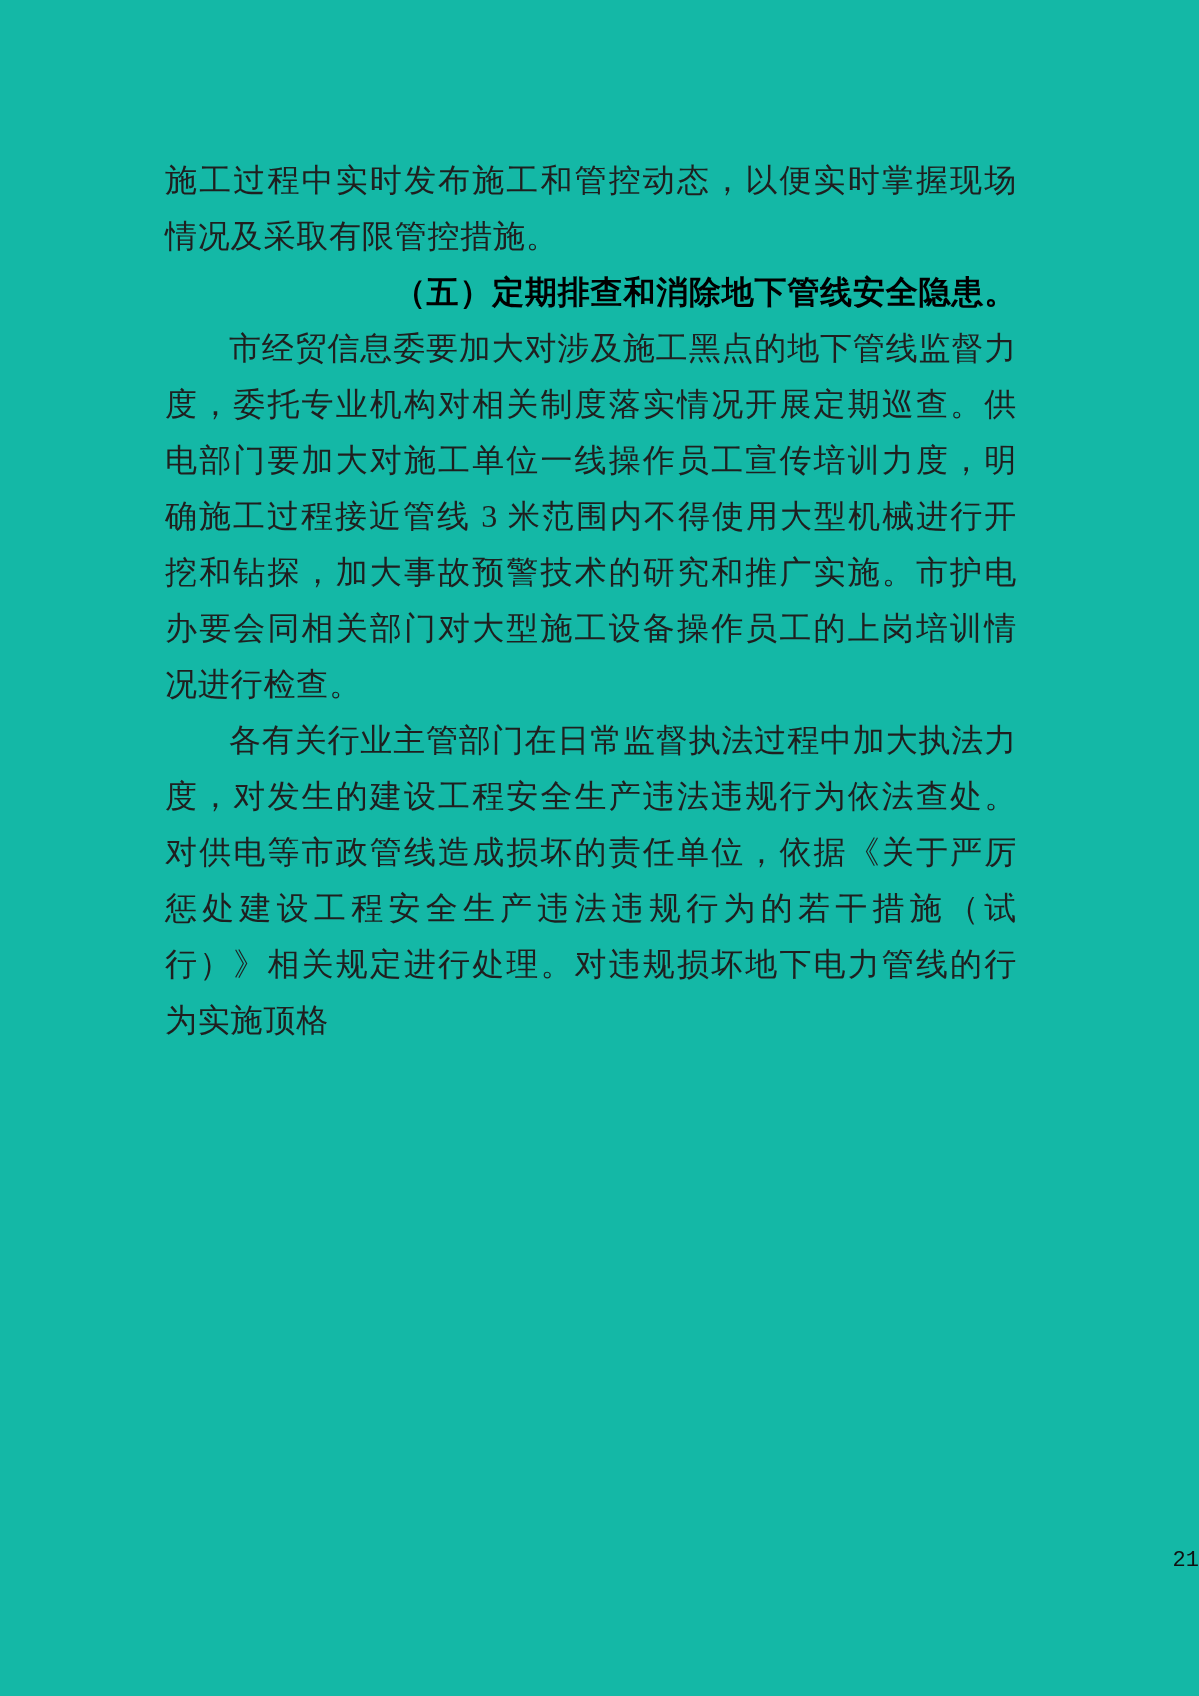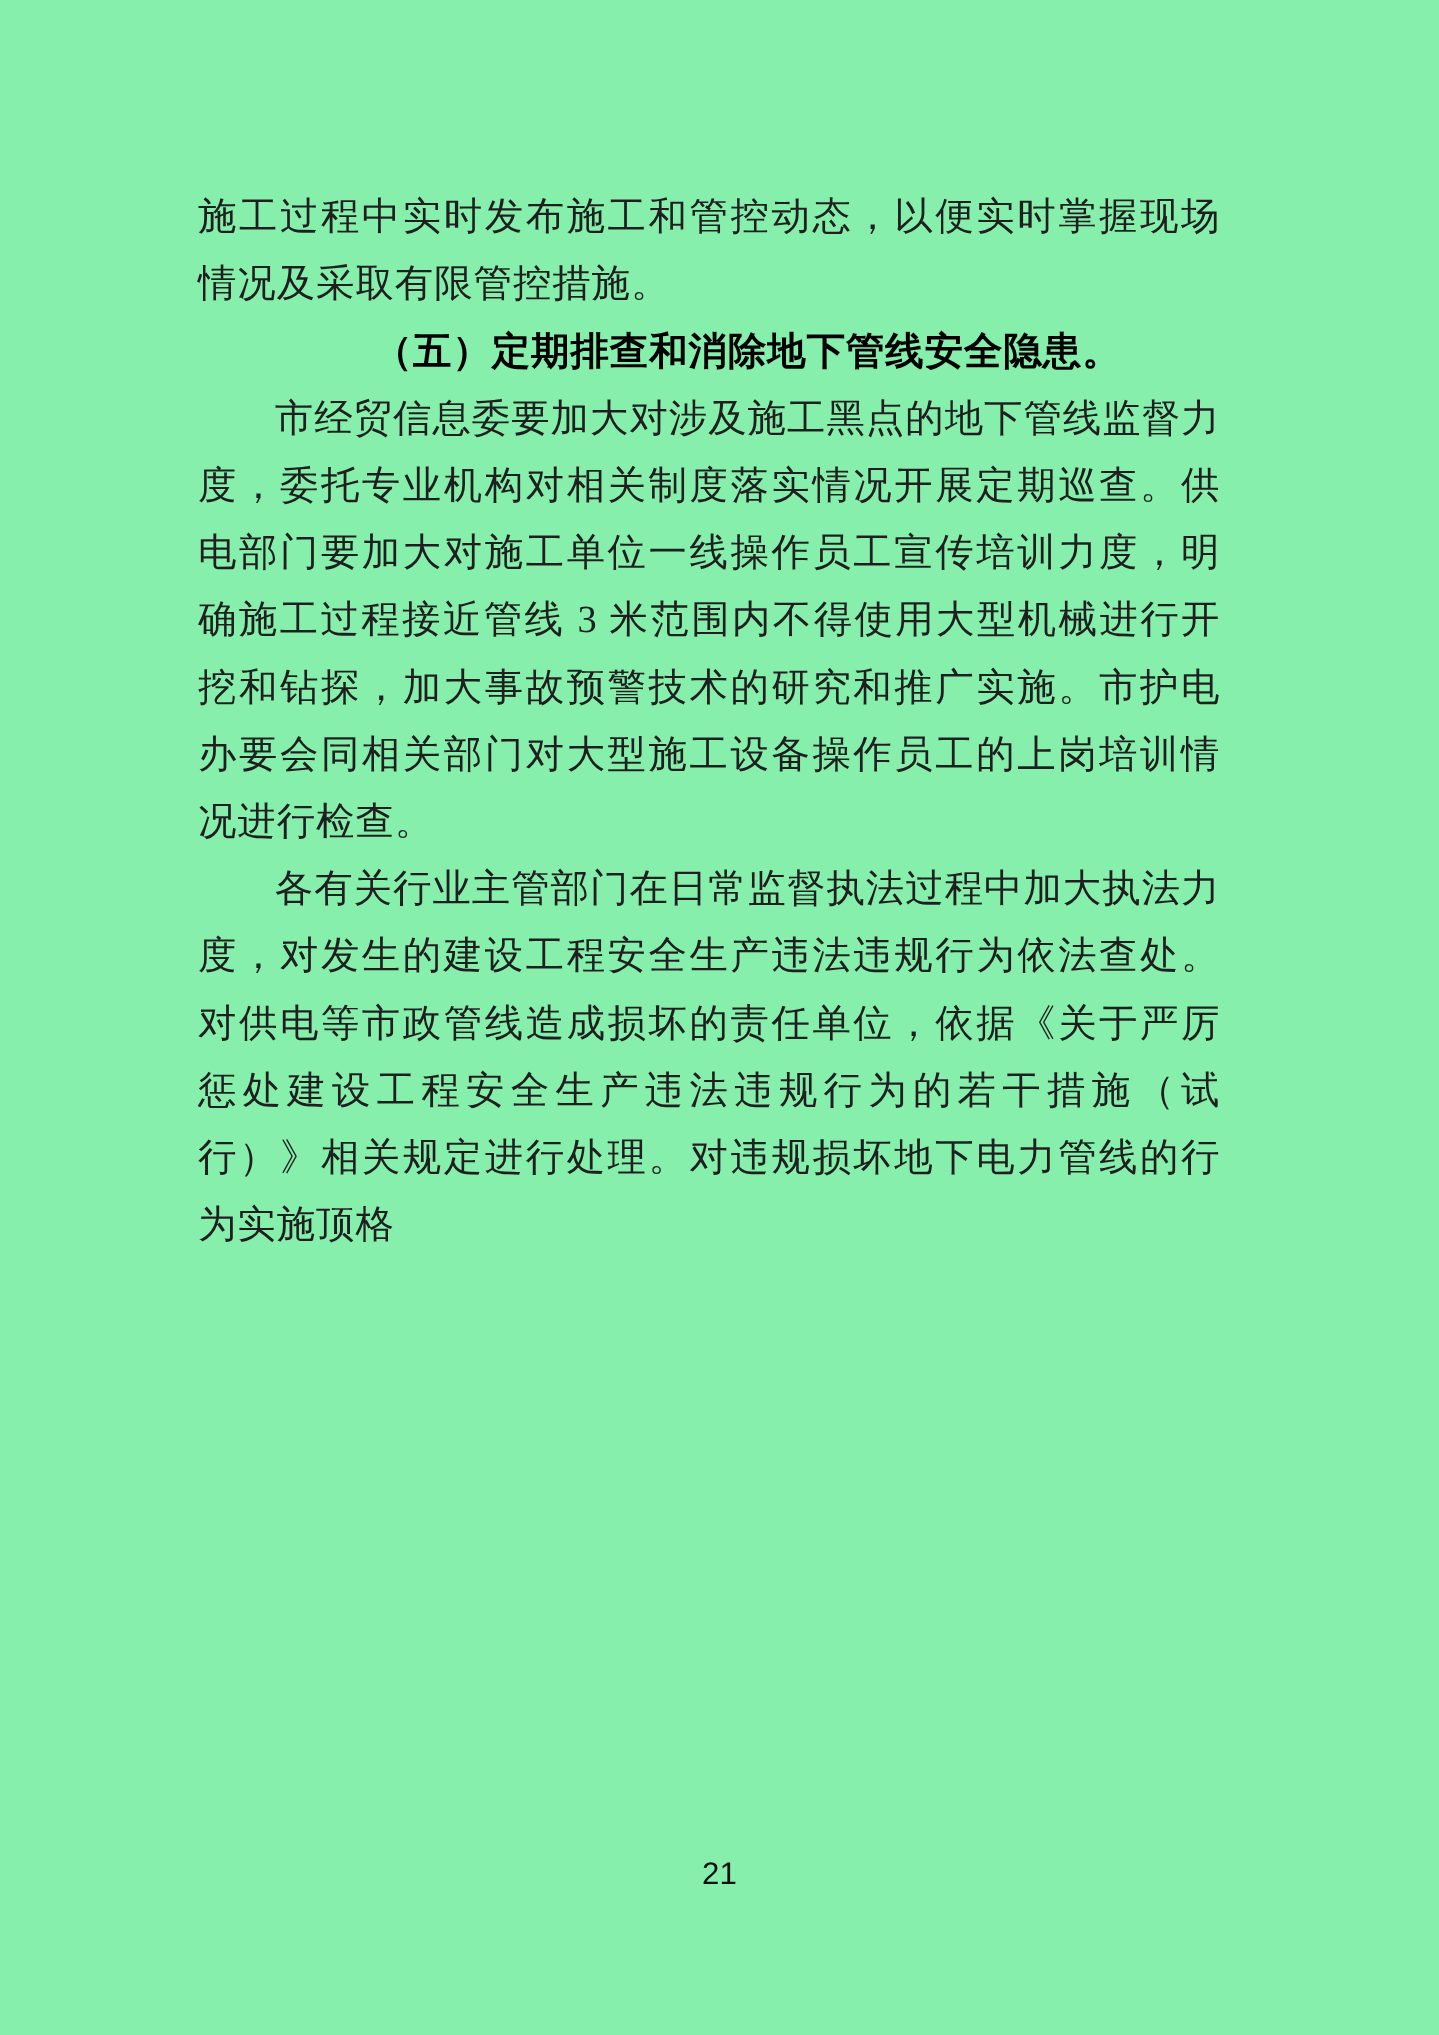--- a/index.html
+++ b/index.html
@@ -4,21 +4,21 @@
 <style>
   html, body {
     margin: 0;
     padding: 0;
     background: #ffffff;
   }
   .page {
     position: relative;
     width: 1199px;
     height: 1696px;
-    background: #86efac;
+    background: #14b8a6;
     overflow: hidden;
     font-family: "Liberation Serif", "DejaVu Serif", serif;
   }
   .content {
     position: absolute;
     left: 165px;
     top: 152px;
     width: 852px;
     font-size: 32px;
     line-height: 56px;
@@ -30,30 +30,30 @@
   .content p {
     margin: 0;
     padding: 0;
   }
   .content p.indent {
     text-indent: 2em;
   }
   .content p.heading {
     font-weight: 700;
     color: #000000;
-    text-align: center;
+    text-align: right;
   }
   .footer-pagenum {
     position: absolute;
     left: 0;
     top: 1546px;
     width: 100%;
-    text-align: center;
-    font-family: Liberation Sans, sans-serif;
-    font-size: 26px;
+    text-align: right;
+    font-family: Liberation Mono, monospace;
+    font-size: 22px;
     line-height: 30px;
     color: #111111;
   }
 </style>
 </head>
 <body>
 
 <div class="page">
   <div class="content" id="doc-content">
       <p class="body">施工过程中实时发布施工和管控动态，以便实时掌握现场情况及采取有限管控措施。</p>

